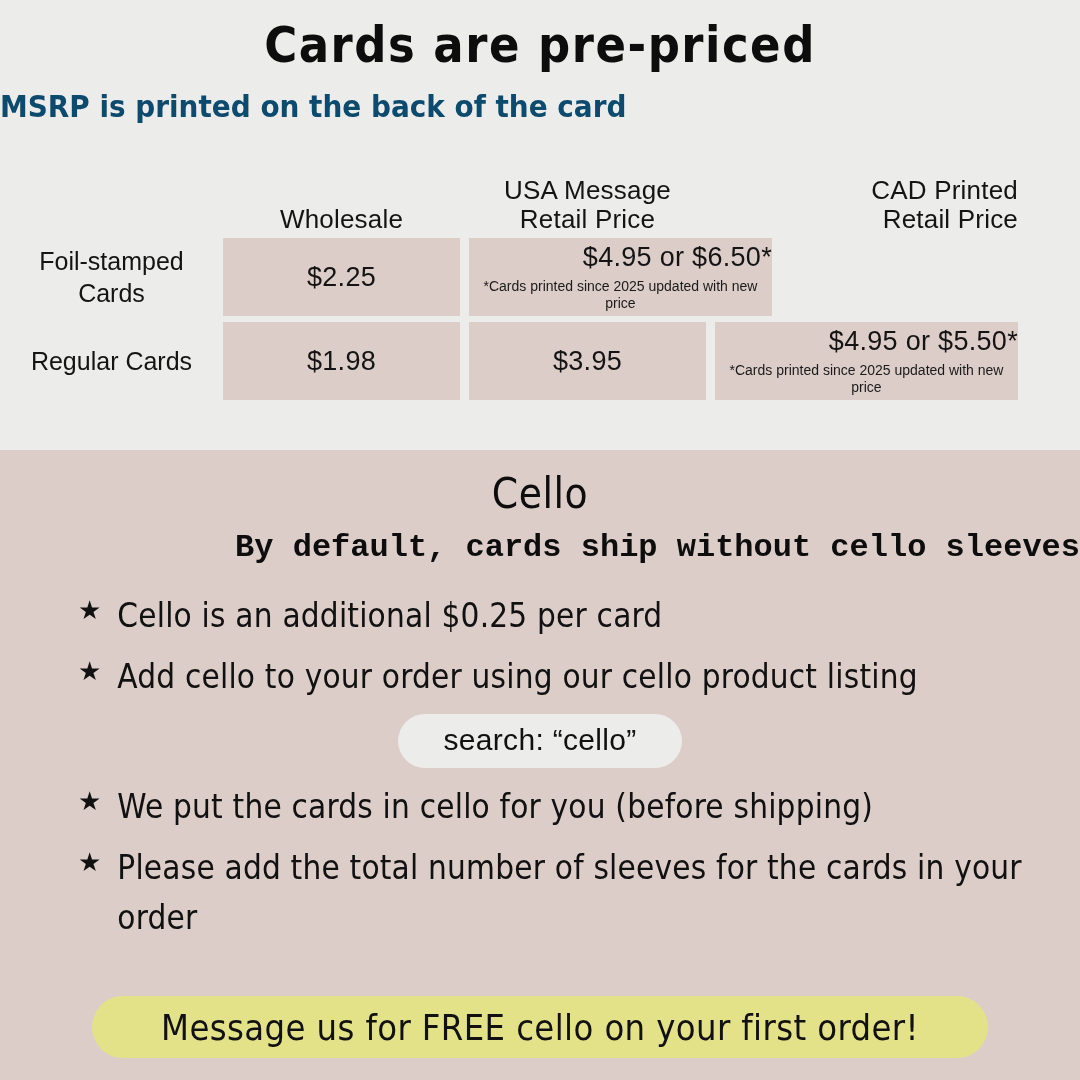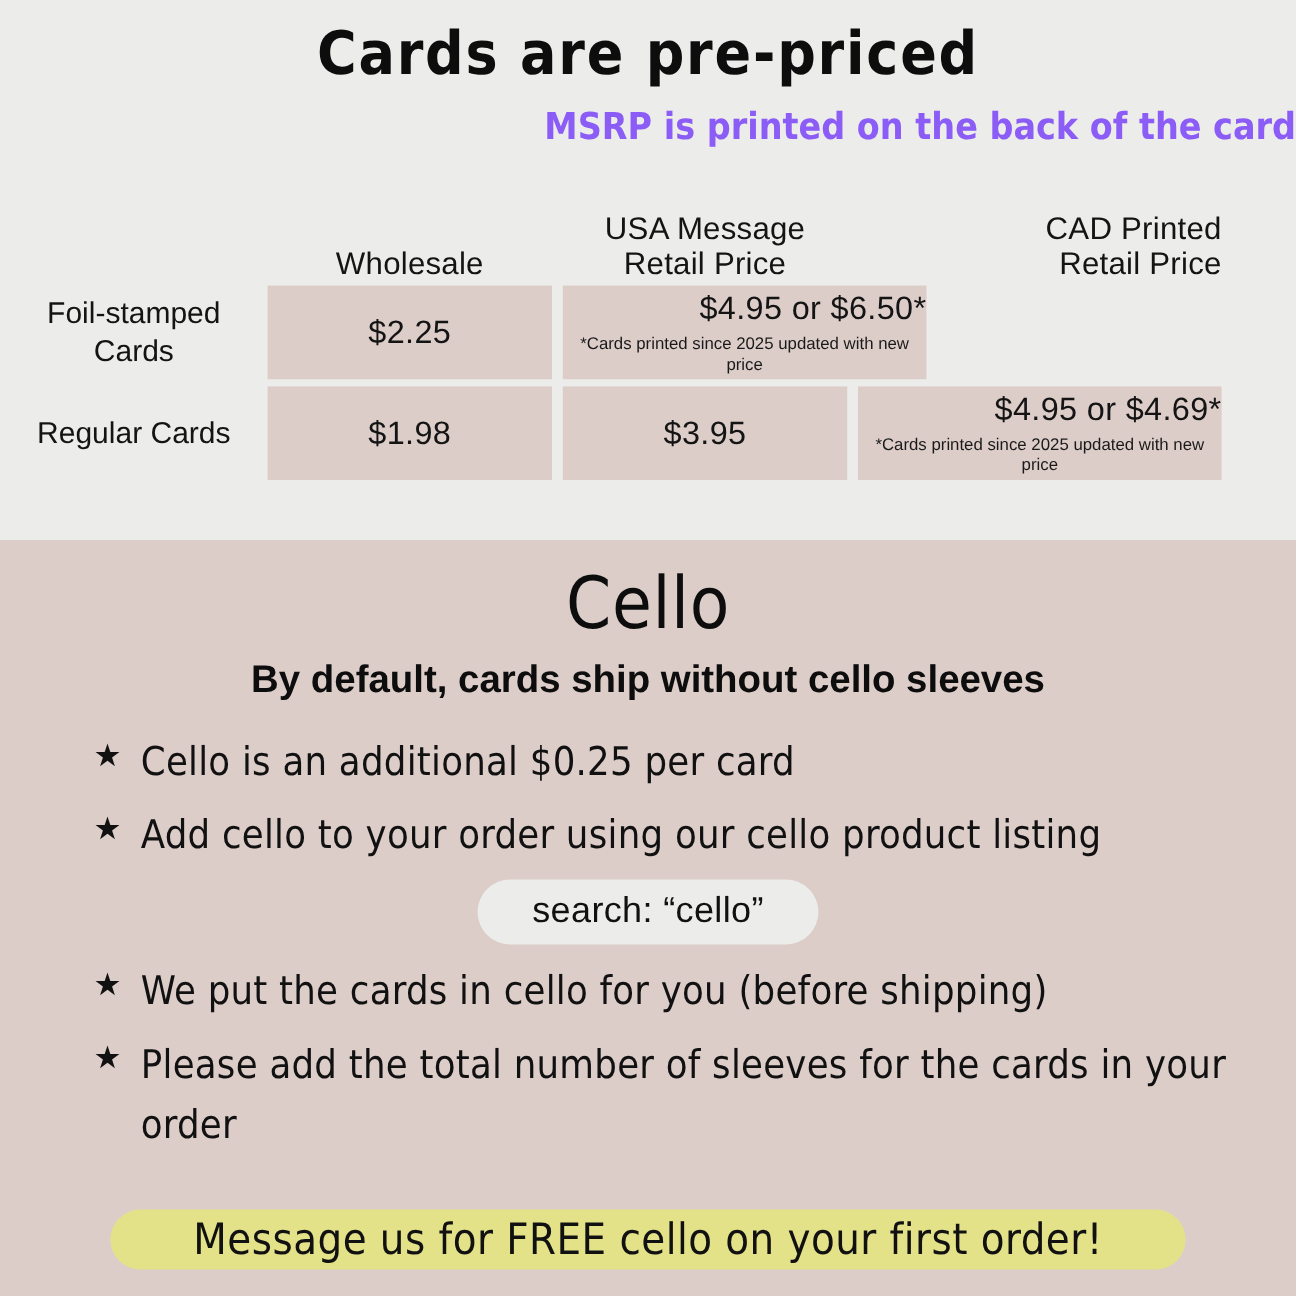--- a/index.html
+++ b/index.html
@@ -42,22 +42,22 @@
     color: #0d0d0d;
     margin: 0;
     padding-top: 18px;
     line-height: 1.1;
   }
   .subtitle {
     font-family: "DejaVu Sans Condensed", "Liberation Sans Narrow", "Liberation Sans", sans-serif;
     font-stretch: condensed;
     font-weight: 700;
     font-size: 31px;
-    text-align: right;
-    color: #8b5cf6;
+    text-align: left;
+    color: #0c4a6e;
     margin: 0;
     padding-top: 16px;
     line-height: 1.1;
   }
 
   
   .price-table {
     position: absolute;
     left: 0;
     top: 160px;
@@ -145,34 +145,34 @@
   
   .cello-section {
     background: #dccdc9;
     flex: 1 1 auto;
     position: relative;
   }
   .cello-title {
     font-family: "DejaVu Sans Condensed", "Liberation Sans Narrow", "Liberation Sans", sans-serif;
     font-stretch: condensed;
     font-weight: 400;
-    font-size: 60px;
+    font-size: 42px;
     text-align: center;
     color: #0d0d0d;
     margin: 0;
     padding-top: 22px;
     line-height: 1.05;
     letter-spacing: .5px;
   }
   .cello-subtitle {
-    font-family: Liberation Sans, sans-serif;
+    font-family: Liberation Mono, monospace;
     font-stretch: condensed;
     font-weight: 700;
     font-size: 32px;
-    text-align: center;
+    text-align: right;
     color: #0d0d0d;
     margin: 0;
     padding-top: 14px;
     line-height: 1.1;
   }
 
   .bullets {
     list-style: none;
     margin: 0;
     padding: 26px 46px 0 78px;
@@ -220,21 +220,21 @@
     left: 0;
     right: 0;
     bottom: 22px;
     display: flex;
     justify-content: center;
   }
   .cta-banner {
     background: #e4e289;
     border-radius: 34px;
     width: 896px;
-    height: 50px;
+    height: 62px;
     display: flex;
     align-items: center;
     justify-content: center;
     font-family: "DejaVu Sans Condensed", "Liberation Sans Narrow", "Liberation Sans", sans-serif;
     font-stretch: condensed;
     font-weight: 400;
     font-size: 36px;
     color: #111;
     letter-spacing: .4px;
   }
@@ -286,21 +286,21 @@
         <div class="col-rowlabel">
           <span class="rowlabel">Regular Cards</span>
         </div>
         <div class="col-cell">
           <span class="price">$1.98</span>
         </div>
         <div class="col-cell">
           <span class="price">$3.95</span>
         </div>
         <div class="col-cell wide">
-          <span class="price">$4.95 or $4.69*</span>
+          <span class="price">$4.95 or $5.50*</span>
           <span class="price-note">*Cards printed since 2025 updated with new price</span>
         </div>
       </div>
 
     </div>
   </section>
 
   <section class="cello-section">
 
     <h2 class="cello-title">Cello</h2>

